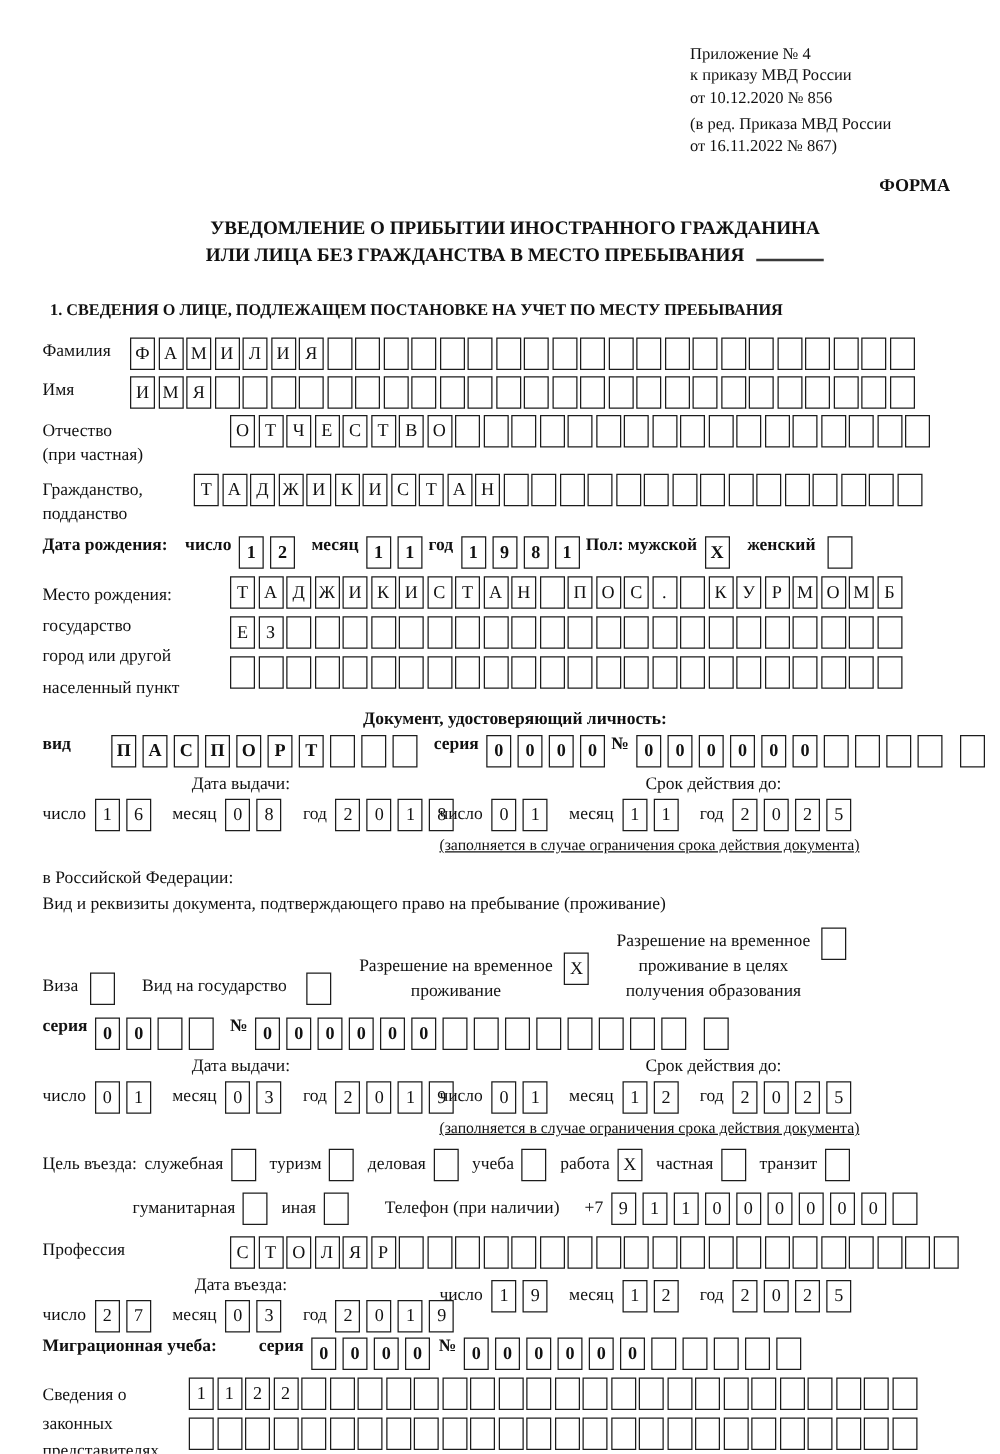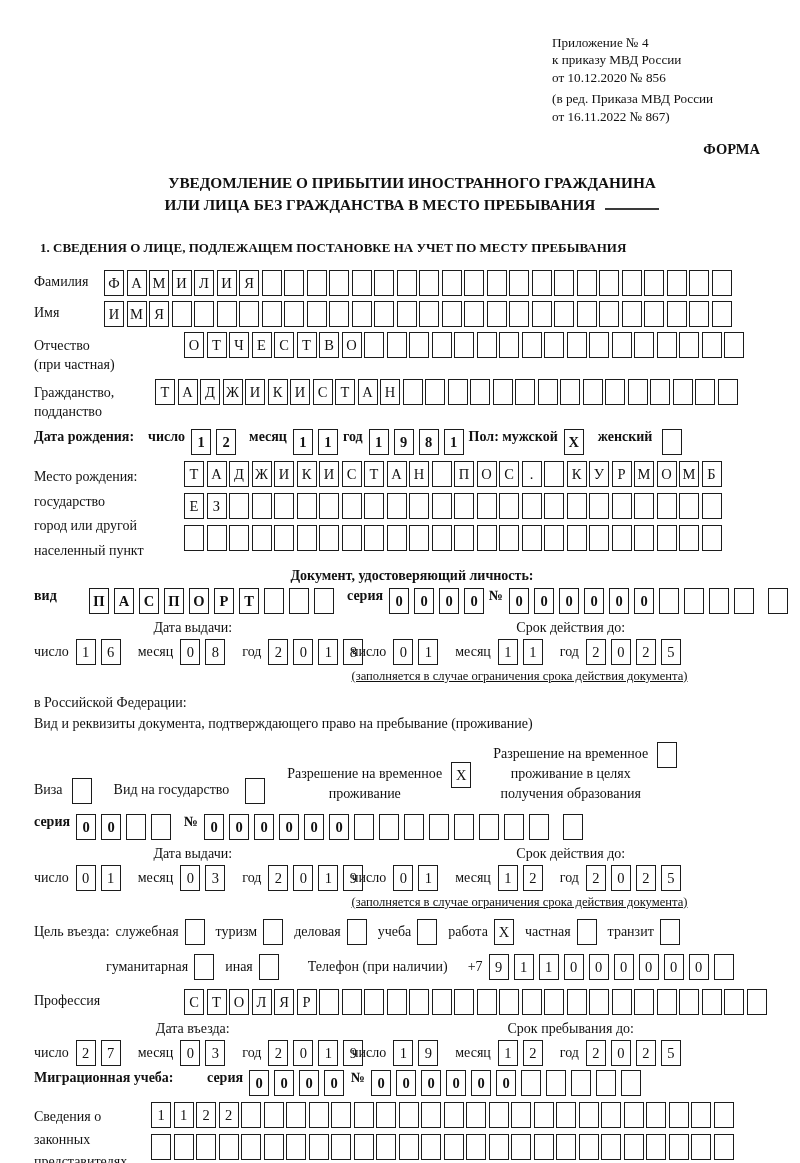--- a/index.html
+++ b/index.html
@@ -655,21 +655,20 @@
         <span class="lbl">год</span>
         <span class="cells spaced">
             <span class="cell">2</span>
             <span class="cell">0</span>
             <span class="cell">1</span>
             <span class="cell">9</span>
           </span>
       </div>
     </div>
     <div class="dcol-r">
-      <div class="dhead">Срок пребывания до:</div>
       <div class="dfields">
         <span class="lbl">число</span>
         <span class="cells spaced">
             <span class="cell">1</span>
             <span class="cell">9</span>
           </span>
         <span class="lbl">месяц</span>
         <span class="cells spaced">
             <span class="cell">1</span>
             <span class="cell">2</span>

